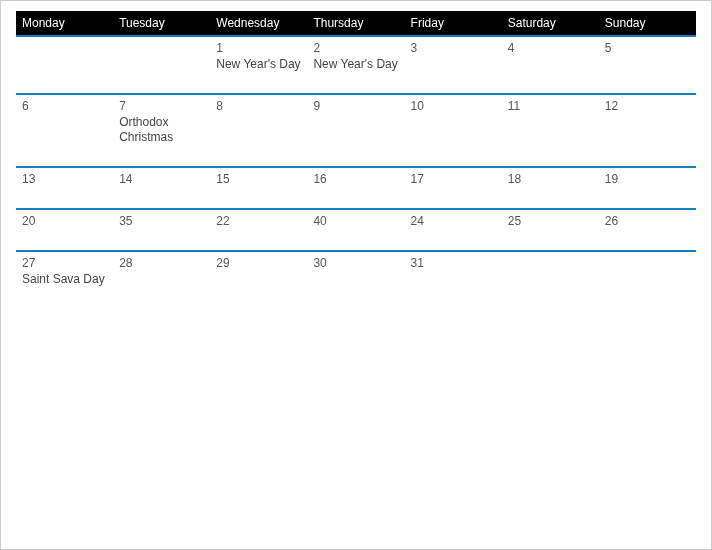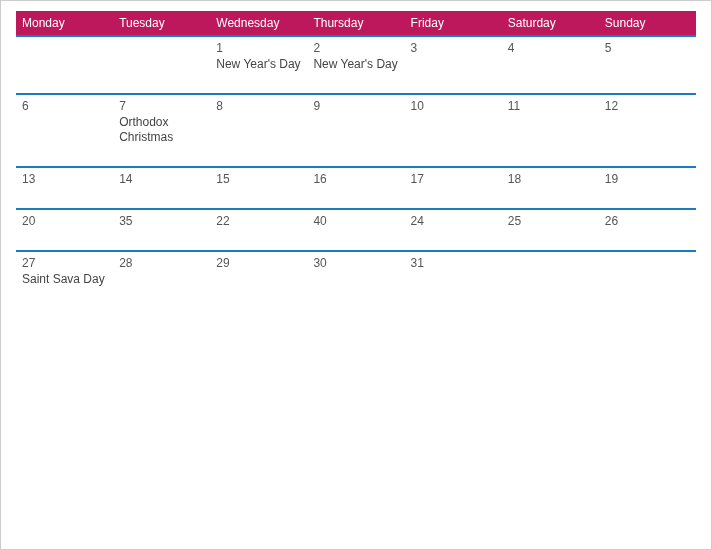--- a/index.html
+++ b/index.html
@@ -60,21 +60,21 @@
     .country-label {
       font-size: 14px;
       color: #333;
       text-align: right;
     }
     .calendar-table {
       width: 100%;
       border-collapse: collapse;
     }
     .calendar-table thead tr {
-      background-color: #be185d;
+      background-color: #000000;
     }
     .calendar-table thead th {
       color: #fff;
       font-size: 12px;
       font-weight: normal;
       padding: 5px 6px;
       text-align: left;
       border: none;
     }
     .calendar-table tbody tr {

